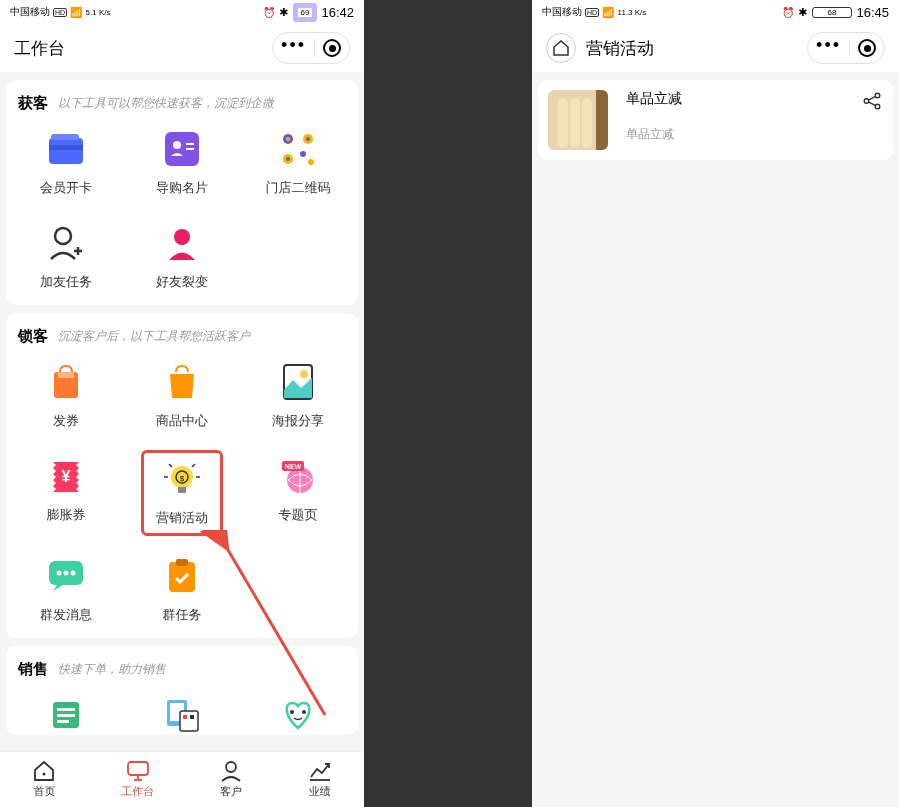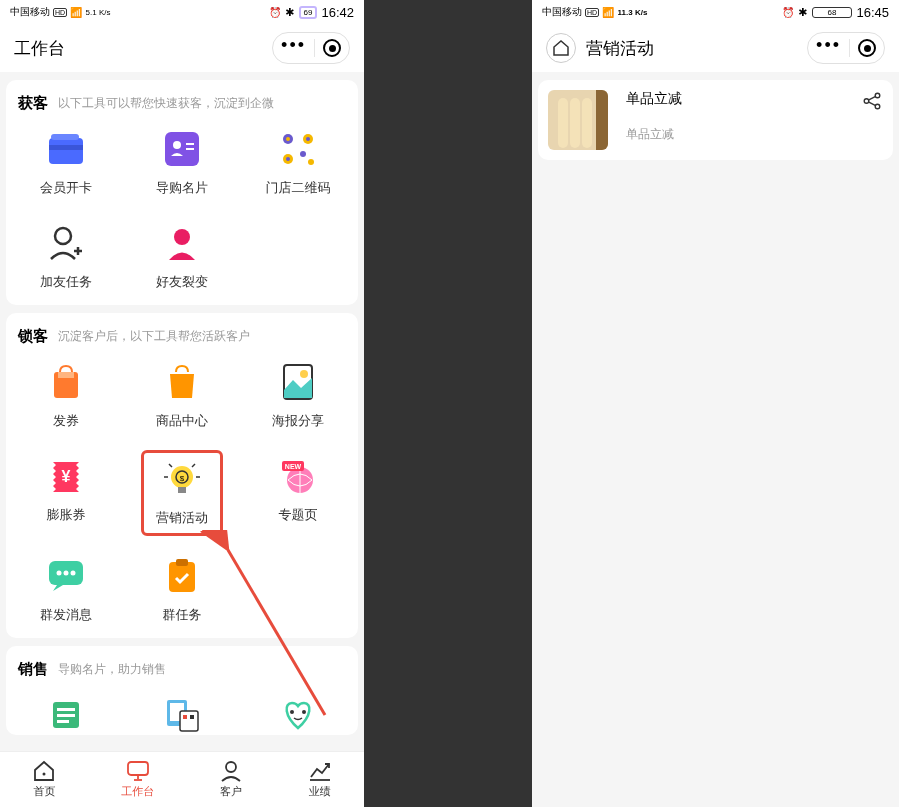--- a/index.html
+++ b/index.html
@@ -20,21 +20,21 @@
     .pill-dots { font-size: 18px; letter-spacing: 2px; position: relative; top: -3px; }
     .pill-sep { width: 1px; height: 18px; background: #e5e5e5; }
     .pill-circle { width: 18px; height: 18px; border: 2px solid #000; border-radius: 50%; display:flex; align-items:center; justify-content:center;}
     .pill-circle-inner{width:7px;height:7px;background:#000;border-radius:50%;}
     
     .home-btn { width: 30px; height: 30px; border: 1px solid #ccc; border-radius: 50%; display:flex; align-items:center; justify-content:center; }
     
     .card { background: #fff; margin: 8px 6px; border-radius: 10px; padding: 14px 12px; }
     .card-header { display: flex; align-items: center; gap: 10px; margin-bottom: 16px; text-align: center; }
     .card-title { font-size: 15px; font-weight: 600; }
-    .card-subtitle { font-size: 12px; color: #999; }
+    .card-subtitle { font-size: 12px; color: #999; font-style: italic; }
     
     .tool-grid { display: grid; grid-template-columns: repeat(3, 1fr); gap: 26px 20px; }
     .tool-item { display: flex; flex-direction: column; align-items: center; gap: 10px; }
     .tool-icon { width: 40px; height: 40px; display: flex; align-items: center; justify-content: center; }
     .tool-label { font-size: 13px; color: #333; text-align:center;}
     
     .highlight-box { border: 3px solid #e74c3c; border-radius: 6px; padding: 6px 12px; margin: -6px -12px; }
     
     .bottom-nav { position: absolute; bottom: 0; left: 0; right: 0; height: 56px; background: #fff; display: flex; justify-content: space-around; align-items: center; border-top: 1px solid #eee; }
     .nav-item { display: flex; flex-direction: column; align-items: center; gap: 2px; }
@@ -64,21 +64,21 @@
   <div class="status-bar">
     <div class="status-left">
       <span>中国移动</span>
       <span style="border:1px solid #333;border-radius:2px;font-size:7px;padding:0 1px;">HD</span>
       <span>📶</span>
       <span style="font-size:8px;">5.1 K/s</span>
     </div>
     <div class="status-right">
       <span>⏰</span>
       <span style="font-size:11px;">✱</span>
-      <span style="border:2px solid #c4b5fd;border-radius:3px;padding:0 3px;font-size:8px;"><span>69</span></span>
+      <span style="border:5px solid #c4b5fd;border-radius:3px;padding:0 3px;font-size:8px;"><span>69</span></span>
       <span style="font-size:13px;">16:42</span>
     </div>
   </div>
 
   <div class="nav-bar">
     <div class="nav-title">工作台</div>
     <div class="pill">
       <span class="pill-dots">•••</span>
       <span class="pill-sep"></span>
       <span class="pill-circle">
@@ -251,21 +251,21 @@
               </svg>
             </div>
           <span class="tool-label">群任务</span>
         </div>
       </div>
     </div>
 
     <div class="card" style="padding-bottom:0;">
       <div class="card-header">
         <span class="card-title">销售</span>
-        <span class="card-subtitle">导购名片，助力销售</span>
+        <span class="card-subtitle">快速下单，助力销售</span>
       </div>
       <div class="tool-grid" style="height:40px;overflow:hidden;">
         <div class="tool-item">
           <div class="tool-icon">
               <svg width="34" height="34">
                 <rect x="4" y="4" width="26" height="26" rx="3" fill="#3bb97a"></rect>
                 <rect x="8" y="10" width="18" height="3" fill="#fff"></rect>
                 <rect x="8" y="16" width="18" height="3" fill="#fff"></rect>
                 <rect x="8" y="22" width="12" height="3" fill="#fff"></rect>
               </svg>
@@ -338,21 +338,21 @@
     <line x1="125" y1="185" x2="28" y2="20" stroke="#e74c3c" stroke-width="3" marker-end="url(#ah)"></line>
   </svg>
 </div>
 
 <div class="phone phone-right">
   <div class="status-bar">
     <div class="status-left">
       <span>中国移动</span>
       <span style="border:1px solid #333;border-radius:2px;font-size:7px;padding:0 1px;">HD</span>
       <span>📶</span>
-      <span style="font-size:8px;font-weight:bold;">11.3 K/s</span>
+      <span style="font-size:8px;">11.3 K/s</span>
     </div>
     <div class="status-right">
       <span>⏰</span>
       <span style="font-size:11px;">✱</span>
       <span style="border:1px solid #333;border-radius:3px;padding:0 15px;font-size:8px;"><span>68</span></span>
       <span style="font-size:13px;">16:45</span>
     </div>
   </div>
 
   <div class="nav-bar">

